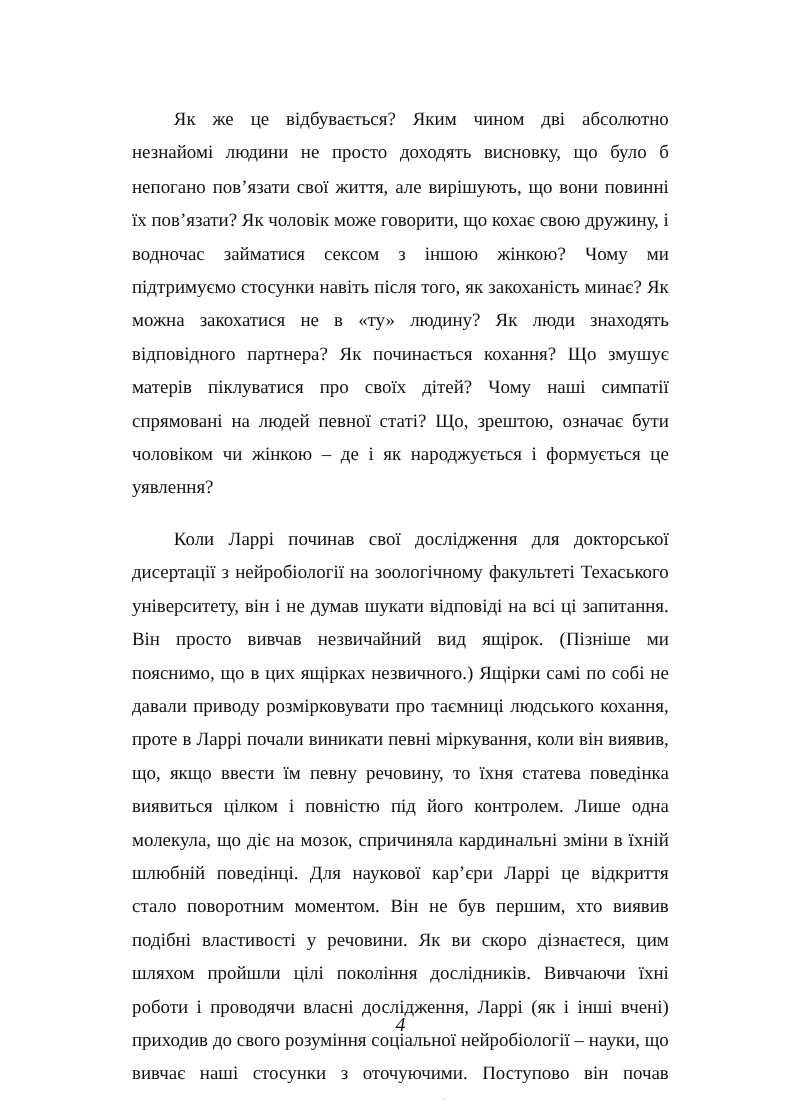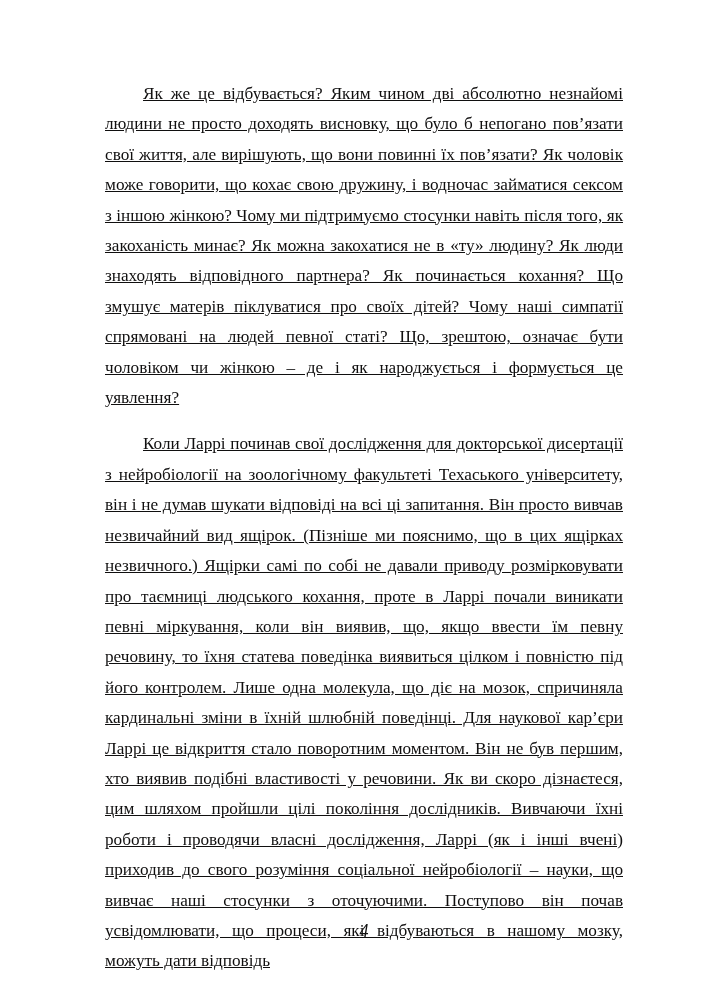--- a/index.html
+++ b/index.html
@@ -27,24 +27,23 @@
   }
   .body-text {
     font-size: 17.2px;
     line-height: 30.4px;
     text-align: justify;
     text-justify: inter-word;
     color: #100f0f;
     hyphens: manual;
   }
   .para {
-    margin: 1px;
+    margin: 16px;
     text-indent: 38px;
     text-align: justify;
-    text-decoration: underline;
   }
   .para + .para {
     margin-top: 16px;
   }
   .page-number {
     position: absolute;
     left: 0;
     right: 0;
     bottom: 58px;
     text-align: center;

